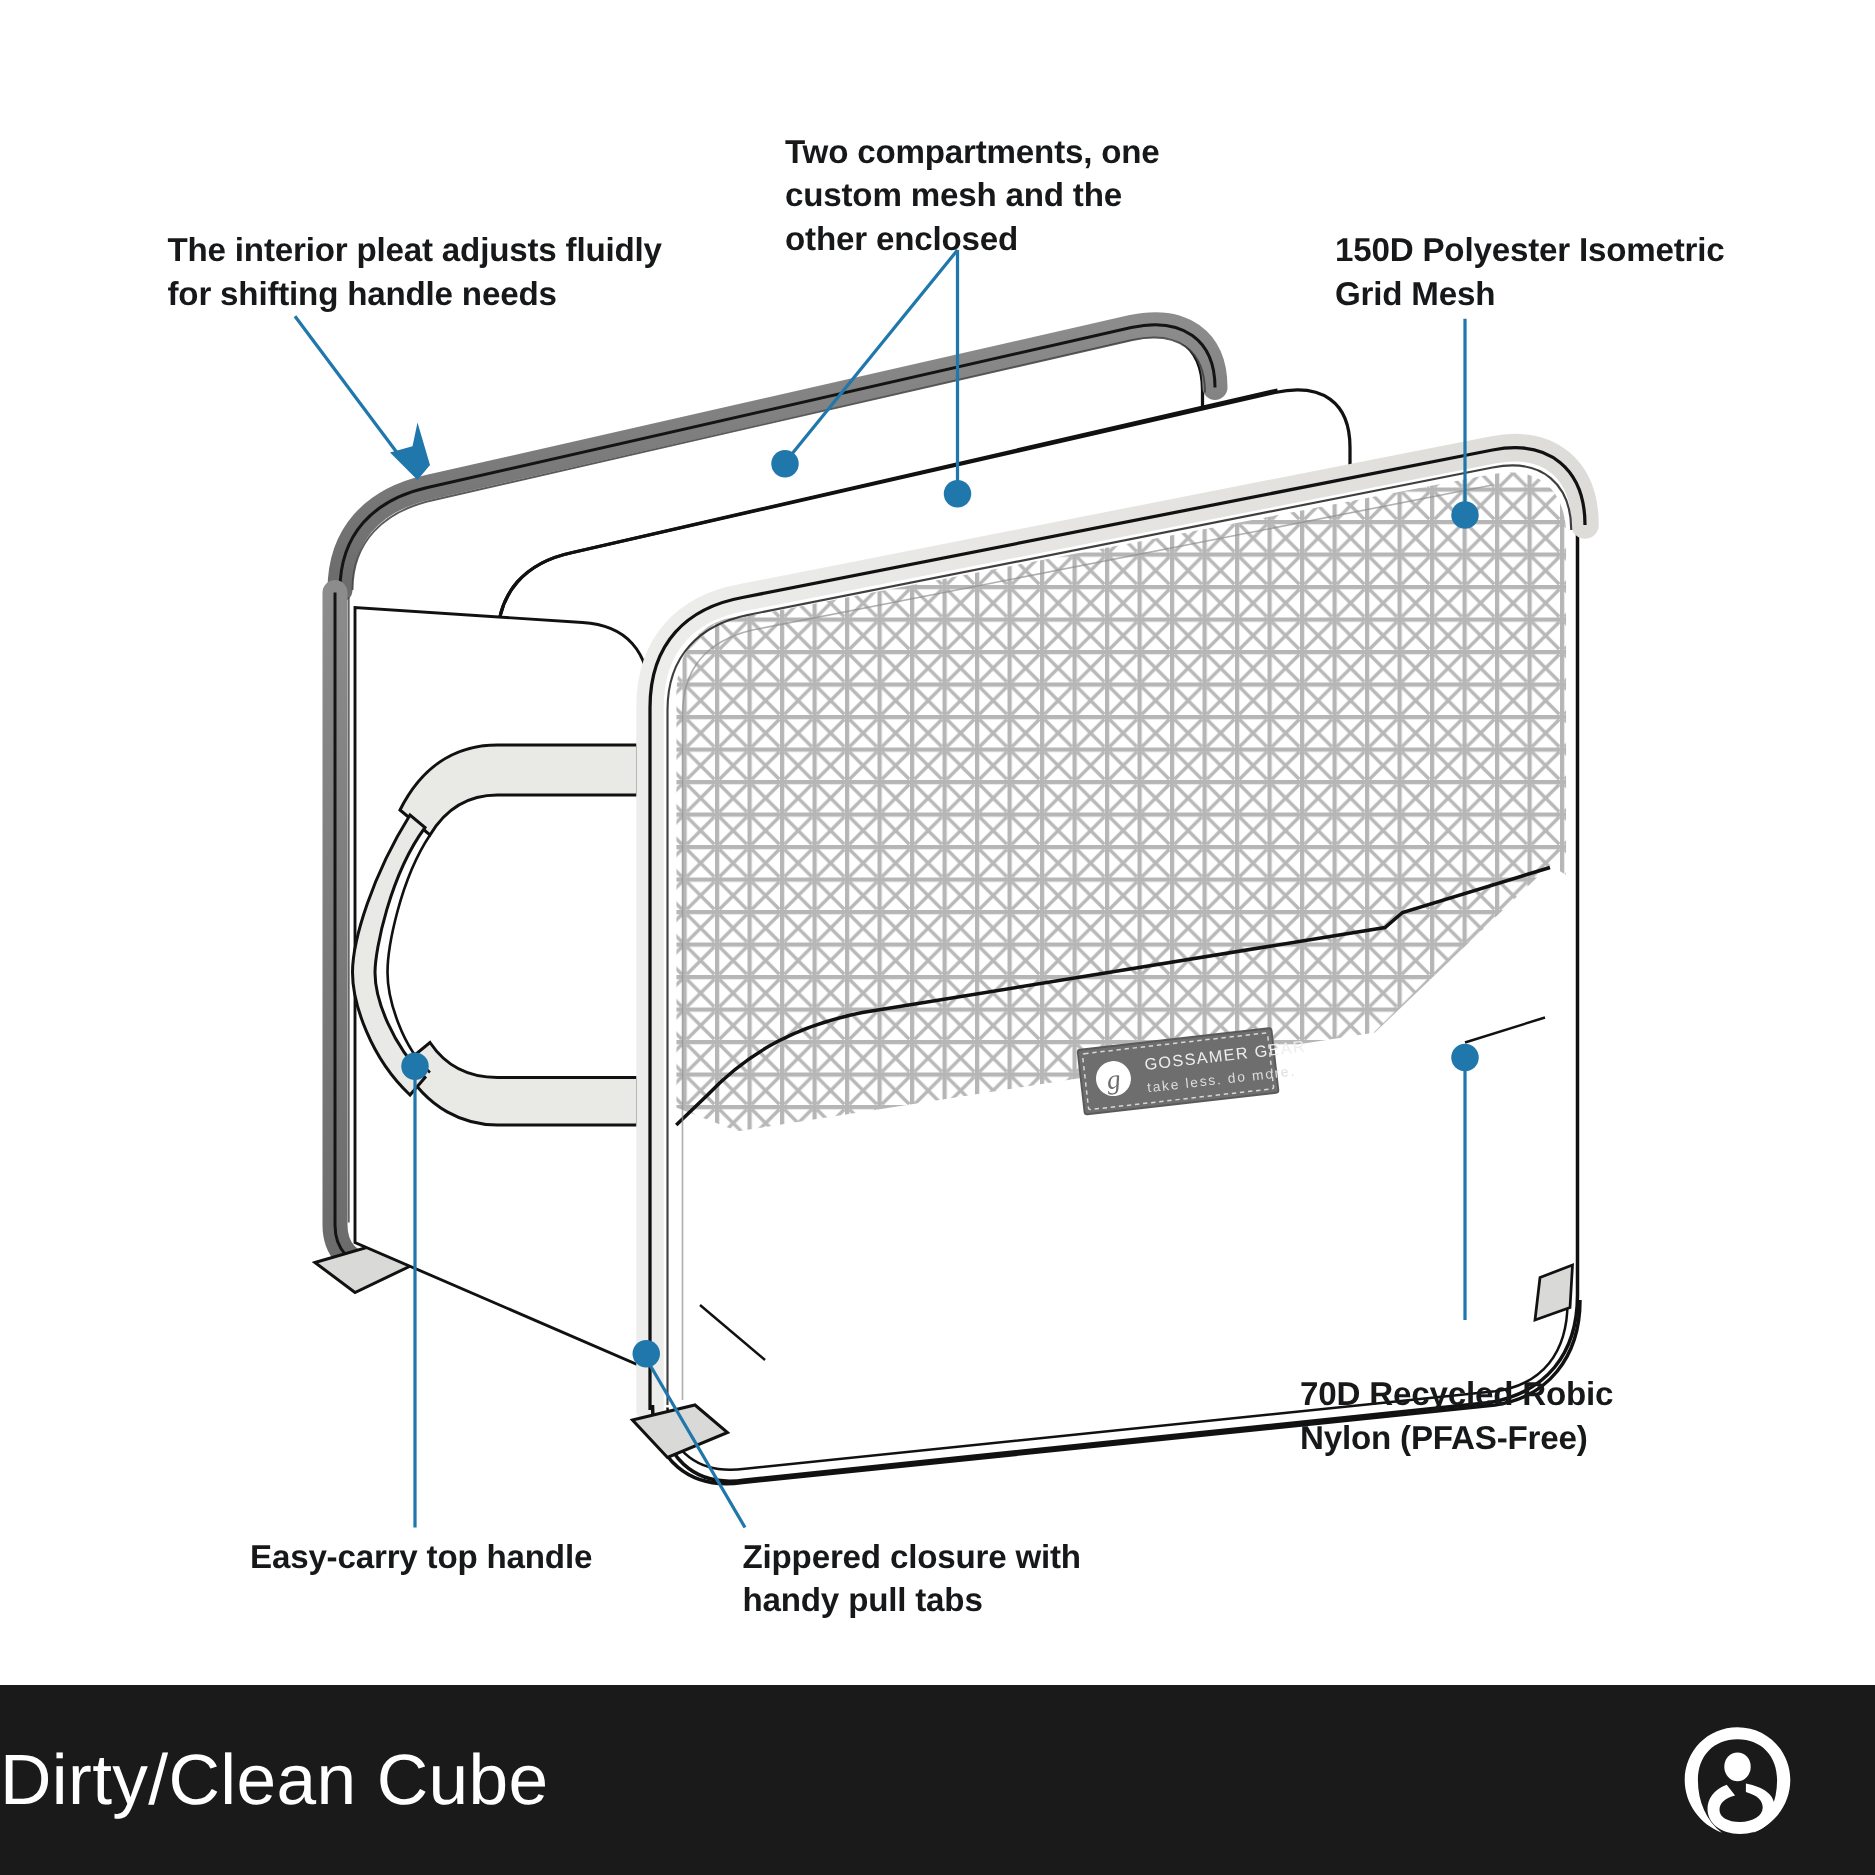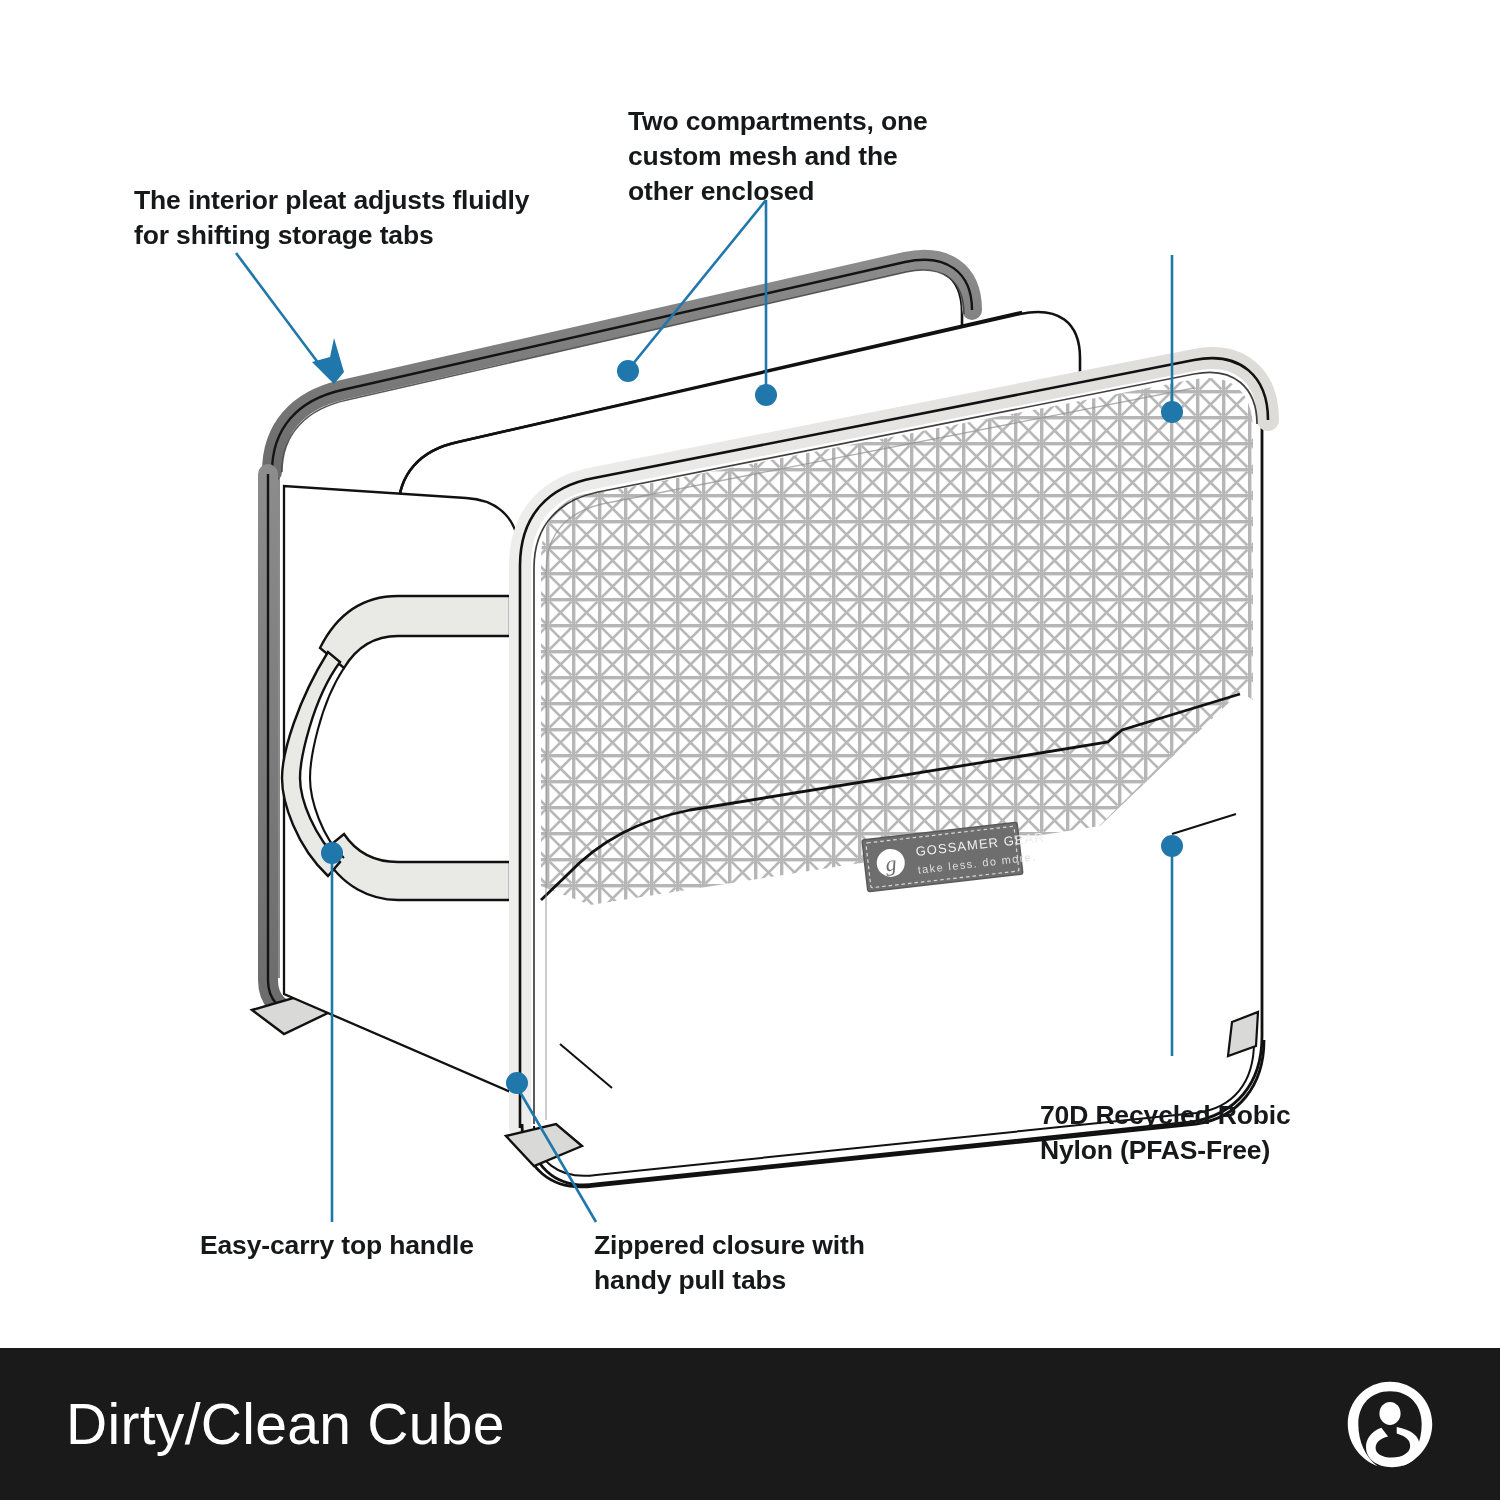--- a/index.html
+++ b/index.html
@@ -56,21 +56,20 @@
     background: #1a1a1a;
     display: flex;
     align-items: center;
     justify-content: space-between;
   }
   #banner-title {
     color: #ffffff;
     font-size: 57px;
     font-weight: 400;
     letter-spacing: 0.3px;
-    margin-left: 66px;
     line-height: 1;
   }
   #banner-logo {
     margin-right: 62px;
     width: 96px;
     height: 96px;
     display: block;
   }
 </style>
 </head>
@@ -282,26 +281,28 @@
       </g>
 
       <g>
         <line x1="596" y1="1222" x2="520" y2="1092"></line>
         <circle cx="517" cy="1083" r="11" stroke="none"></circle>
       </g>
     </g>
   </svg>
 
   <div class="callout-text c-pleat">The interior pleat adjusts fluidly
-for shifting storage tabs</div>
+for shifting handle needs</div>
 
   <div class="callout-text c-compart">Two compartments, one
 custom mesh and the
 other enclosed</div>
 
+  <div class="callout-text c-mesh">150D Polyester Isometric
+Grid Mesh</div>
 
   <div class="callout-text c-nylon">70D Recycled Robic
 Nylon (PFAS-Free)</div>
 
   <div class="callout-text c-handle">Easy-carry top handle</div>
 
   <div class="callout-text c-zipper">Zippered closure with
 handy pull tabs</div>
 
   <div id="banner">

